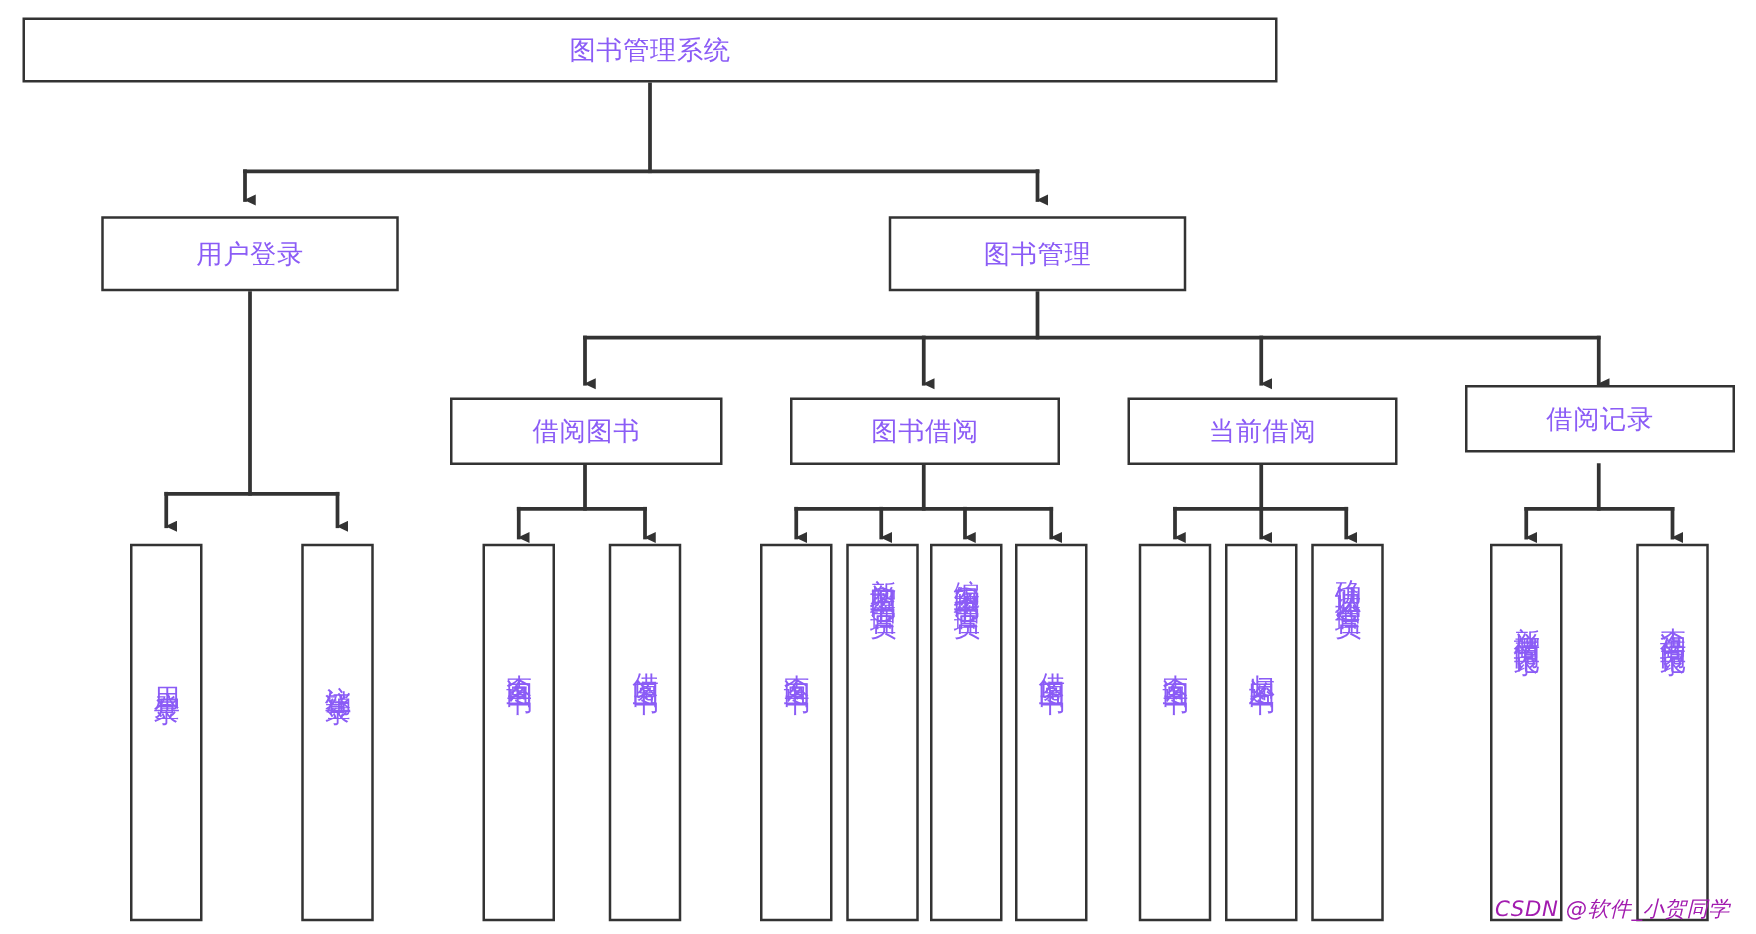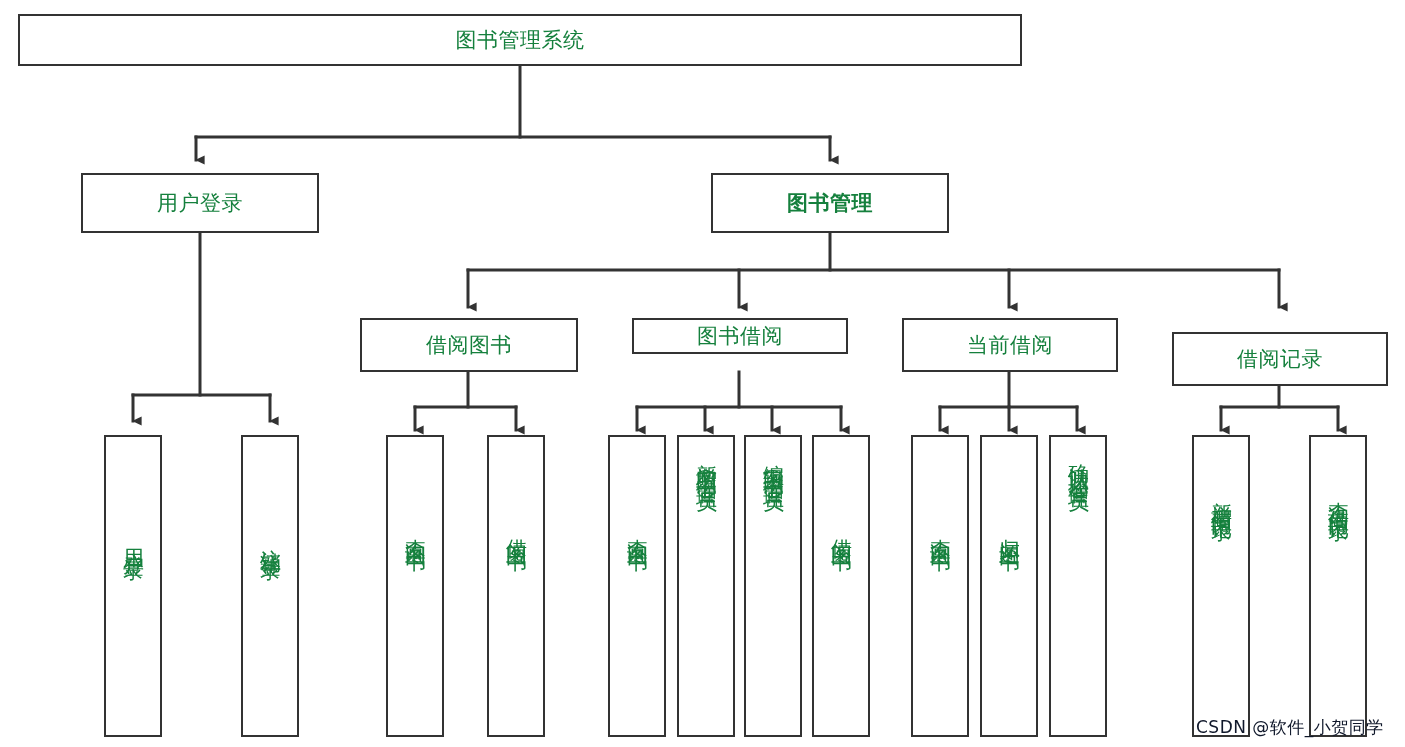--- a/index.html
+++ b/index.html
@@ -29,21 +29,21 @@
     position: absolute;
     box-sizing: border-box;
     background: #ffffff;
     border: 2px solid #333333;
     display: flex;
     align-items: center;
     justify-content: center;
     overflow: hidden;
   }
   .node-label {
-    color: #15803d;
+    color: #8b5cf6;
     font-size: 21px;
     line-height: 1.28;
     letter-spacing: 0.5px;
     white-space: nowrap;
     text-align: center;
   }
   .node-box.vertical {
     align-items: flex-start;
     padding-top: 0;
   }
@@ -52,25 +52,26 @@
     text-orientation: upright;
     -webkit-writing-mode: vertical-rl;
     letter-spacing: 4px;
     font-size: 21px;
     line-height: 1;
     white-space: nowrap;
     display: block;
   }
   .watermark {
     position: absolute;
-    color: #0f172a;
+    color: #a21caf;
     font-size: 17px;
     letter-spacing: 0.5px;
     white-space: nowrap;
     user-select: none;
+    font-style: italic;
   }
 </style>
 </head>
 <body>
 
 <div id="canvas">
 
   <svg id="diagram-svg" viewBox="0 0 1405 747" xmlns="http://www.w3.org/2000/svg">
     <defs>
       <marker id="arrowhead" markerWidth="10" markerHeight="10" refX="4.6" refY="8.6" orient="auto" markerUnits="userSpaceOnUse">
@@ -123,34 +124,34 @@
     </g>
   </svg>
 
   <div class="node-box" style="left:18px; top:14px; width:1004px; height:52px;">
     <span class="node-label">图书管理系统</span>
   </div>
 
   <div class="node-box" style="left:81px; top:173px; width:238px; height:60px;">
     <span class="node-label">用户登录</span>
   </div>
-  <div class="node-box" style="left:711px; top:173px; width:238px; height:60px;font-weight:bold;">
+  <div class="node-box" style="left:711px; top:173px; width:238px; height:60px;">
     <span class="node-label">图书管理</span>
   </div>
 
   <div class="node-box" style="left:360px; top:318px; width:218px; height:54px;">
     <span class="node-label">借阅图书</span>
   </div>
-  <div class="node-box" style="left:632px; top:318px; width:216px; height:36px;">
+  <div class="node-box" style="left:632px; top:318px; width:216px; height:54px;">
     <span class="node-label">图书借阅</span>
   </div>
   <div class="node-box" style="left:902px; top:318px; width:216px; height:54px;justify-content:center;">
     <span class="node-label">当前借阅</span>
   </div>
-  <div class="node-box" style="left:1172px; top:332px; width:216px; height:54px;">
+  <div class="node-box" style="left:1172px; top:308px; width:216px; height:54px;">
     <span class="node-label">借阅记录</span>
   </div>
 
   <div class="node-box vertical" style="left:104px; top:435px; width:58px; height:302px;">
     <span class="node-label" style="margin:95px auto 0 auto;">用户登录</span>
   </div>
   <div class="node-box vertical" style="left:241px; top:435px; width:58px; height:302px;">
     <span class="node-label" style="margin:95px auto 0 auto;">注销登录</span>
   </div>
 

